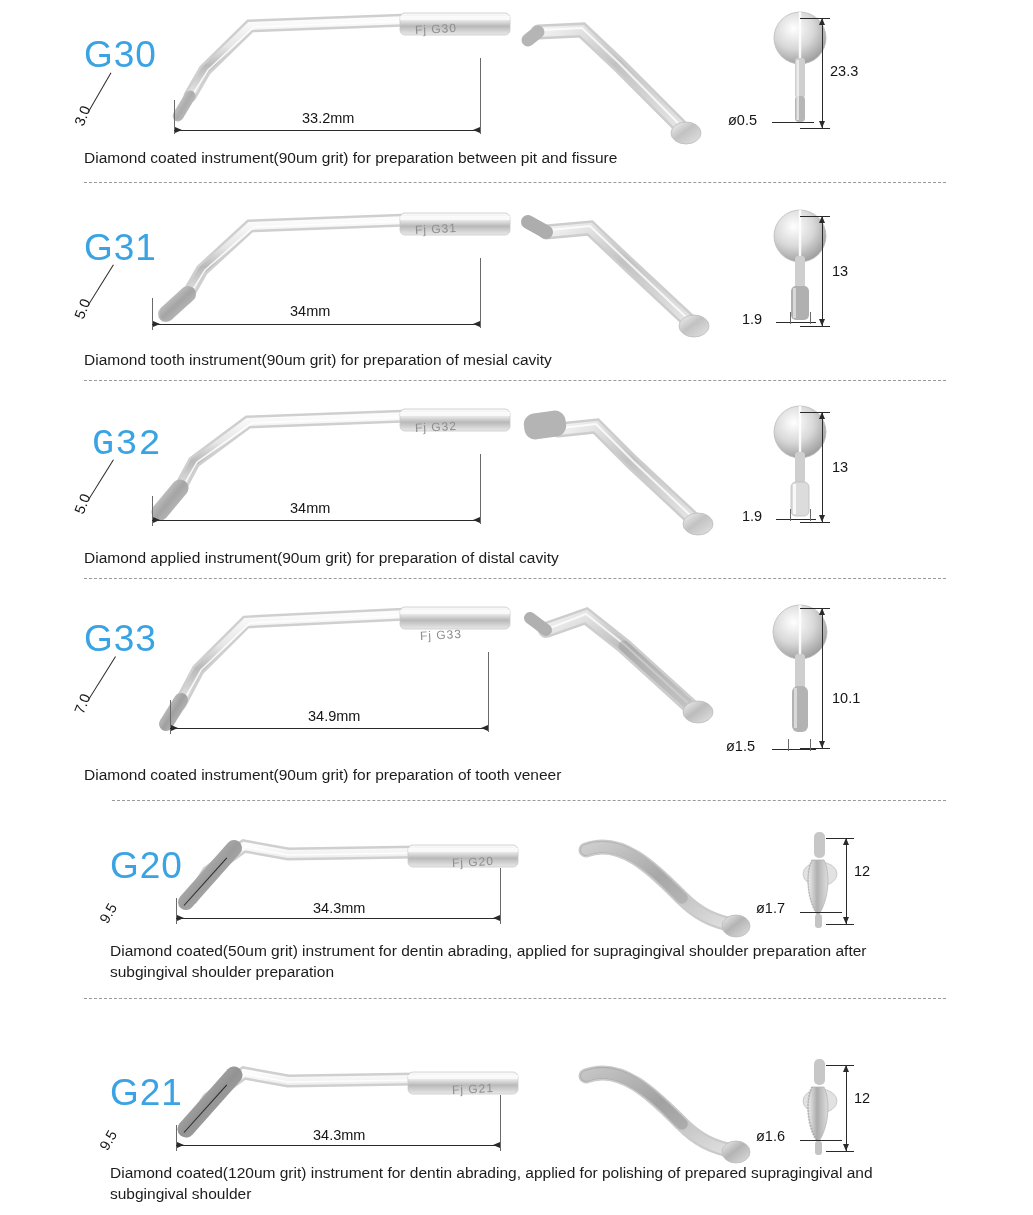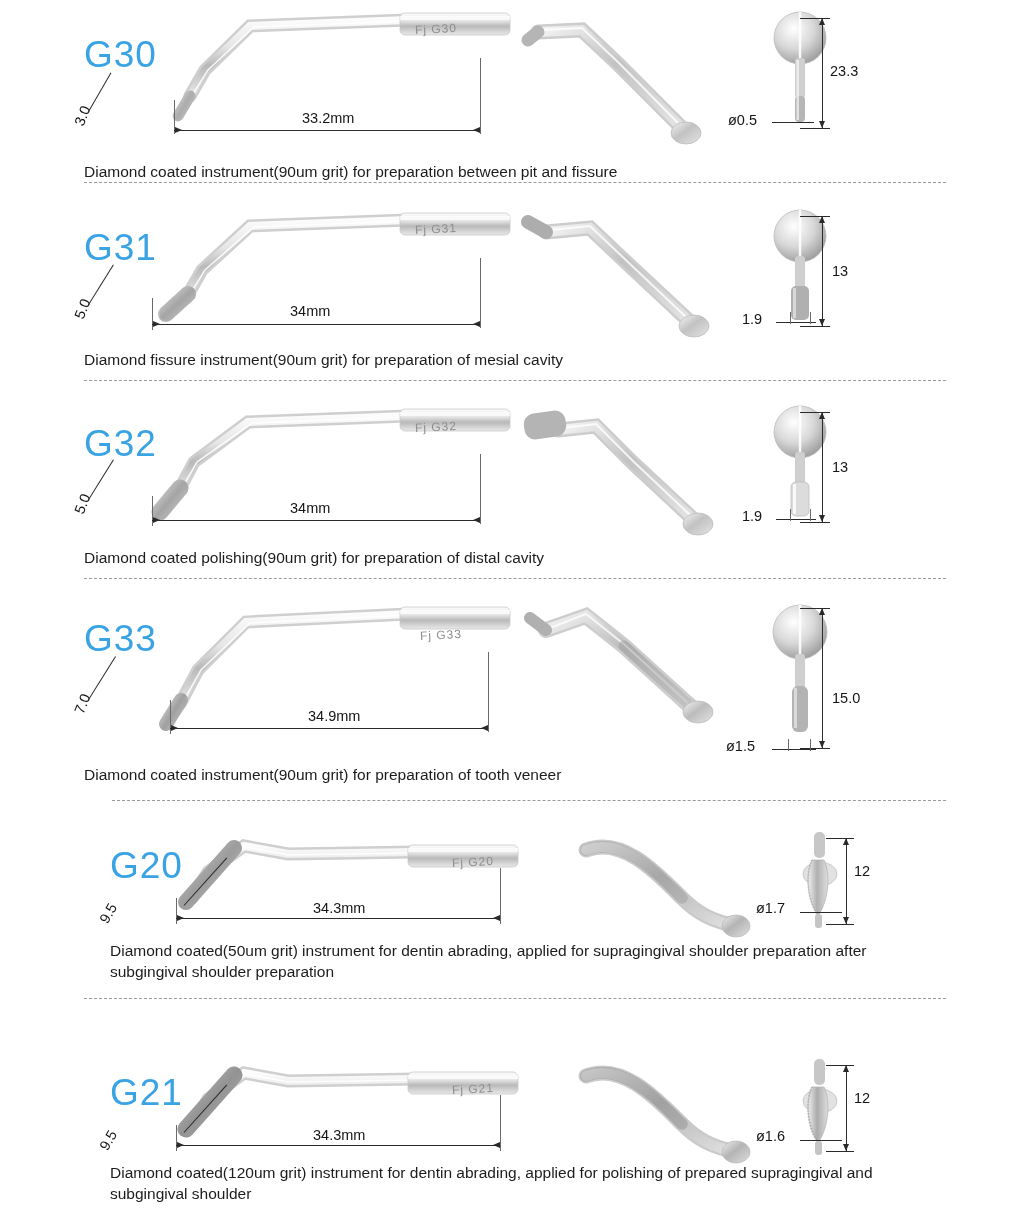--- a/index.html
+++ b/index.html
@@ -196,21 +196,21 @@
     <div class="vline" style="left:822px; top:18px; height:110px;"></div>
     <div class="arrow-u" style="left:818.5px; top:18px;"></div>
     <div class="arrow-d" style="left:818.5px; top:121px;"></div>
     <div class="hline" style="left:800px; top:18px; width:30px;"></div>
     <div class="hline" style="left:800px; top:128px; width:30px;"></div>
     <div class="dim" style="left:830px; top:63px;">23.3</div>
 
     <div class="dim" style="left:728px; top:112px;">ø0.5</div>
     <div class="hline" style="left:772px; top:122px; width:42px;"></div>
 
-    <div class="desc" style="left:84px; top:162px; width:830px;">Diamond coated instrument(90um grit) for preparation between pit and fissure</div>
+    <div class="desc" style="left:84px; top:148px; width:830px;">Diamond coated instrument(90um grit) for preparation between pit and fissure</div>
 
     <div class="sep" style="left:84px; top:182px; width:862px;"></div>
   </div>
 
   <div class="tip-block">
 
     <div class="model-code" style="left:84px; top:227px;">G31</div>
 
     <div class="art" style="left:150px; top:204px;">
       <svg width="360" height="125" viewBox="0 0 360 125">
@@ -287,28 +287,28 @@
     <div class="arrow-d" style="left:818.5px; top:319px;"></div>
     <div class="hline" style="left:800px; top:216px; width:30px;"></div>
     <div class="hline" style="left:800px; top:326px; width:30px;"></div>
     <div class="dim" style="left:832px; top:263px;">13</div>
 
     <div class="dim" style="left:742px; top:311px;">1.9</div>
     <div class="hline" style="left:776px; top:322px; width:40px;"></div>
     <div class="tickline" style="left:790px; top:312px; height:12px;"></div>
     <div class="tickline" style="left:810px; top:312px; height:12px;"></div>
 
-    <div class="desc" style="left:84px; top:350px; width:830px;">Diamond fissure instrument(90um grit) for preparation of mesial cavity</div>
+    <div class="desc" style="left:84px; top:350px; width:830px;">Diamond tooth instrument(90um grit) for preparation of mesial cavity</div>
 
     <div class="sep" style="left:84px; top:380px; width:862px;"></div>
   </div>
 
   <div class="tip-block">
 
-    <div class="model-code" style="left:84px; top:423px;">G32</div>
+    <div class="model-code" style="left:92px; top:423px;font-family:Liberation Mono, monospace;">G32</div>
 
     <div class="art" style="left:150px; top:400px;">
       <svg width="360" height="125" viewBox="0 0 360 125">
         <defs>
           <linearGradient id="g32shank" x1="0" y1="0" x2="0" y2="1">
             <stop offset="0%" stop-color="#fcfcfc"></stop>
             <stop offset="35%" stop-color="#e6e6e6"></stop>
             <stop offset="60%" stop-color="#b9b9b9"></stop>
             <stop offset="100%" stop-color="#e9e9e9"></stop>
           </linearGradient>
@@ -378,21 +378,21 @@
     <div class="arrow-d" style="left:818.5px; top:515px;"></div>
     <div class="hline" style="left:800px; top:412px; width:30px;"></div>
     <div class="hline" style="left:800px; top:522px; width:30px;"></div>
     <div class="dim" style="left:832px; top:459px;">13</div>
 
     <div class="dim" style="left:742px; top:508px;">1.9</div>
     <div class="hline" style="left:776px; top:519px; width:40px;"></div>
     <div class="tickline" style="left:790px; top:509px; height:12px;"></div>
     <div class="tickline" style="left:810px; top:509px; height:12px;"></div>
 
-    <div class="desc" style="left:84px; top:548px; width:830px;">Diamond coated polishing(90um grit) for preparation of distal cavity</div>
+    <div class="desc" style="left:84px; top:548px; width:830px;">Diamond applied instrument(90um grit) for preparation of distal cavity</div>
 
     <div class="sep" style="left:84px; top:578px; width:862px;"></div>
   </div>
 
   <div class="tip-block">
 
     <div class="model-code" style="left:84px; top:618px;">G33</div>
 
     <div class="art" style="left:150px; top:596px;">
       <svg width="360" height="135" viewBox="0 0 360 135">
@@ -463,21 +463,21 @@
     <div class="hline" style="left:170px; top:728px; width:318px;"></div>
     <div class="arrow-r" style="left:171px; top:724.5px;"></div>
     <div class="arrow-l" style="left:481px; top:724.5px;"></div>
     <div class="dim" style="left:308px; top:708px;">34.9mm</div>
 
     <div class="vline" style="left:822px; top:608px; height:140px;"></div>
     <div class="arrow-u" style="left:818.5px; top:608px;"></div>
     <div class="arrow-d" style="left:818.5px; top:741px;"></div>
     <div class="hline" style="left:800px; top:608px; width:30px;"></div>
     <div class="hline" style="left:800px; top:748px; width:30px;"></div>
-    <div class="dim" style="left:832px; top:690px;">15.0</div>
+    <div class="dim" style="left:832px; top:690px;">10.1</div>
 
     <div class="dim" style="left:726px; top:738px;">ø1.5</div>
     <div class="hline" style="left:772px; top:749px; width:44px;"></div>
     <div class="tickline" style="left:788px; top:739px; height:12px;"></div>
     <div class="tickline" style="left:810px; top:739px; height:12px;"></div>
 
     <div class="desc" style="left:84px; top:765px; width:830px;">Diamond coated instrument(90um grit) for preparation of tooth veneer</div>
 
     <div class="sep" style="left:112px; top:800px; width:834px;"></div>
   </div>

